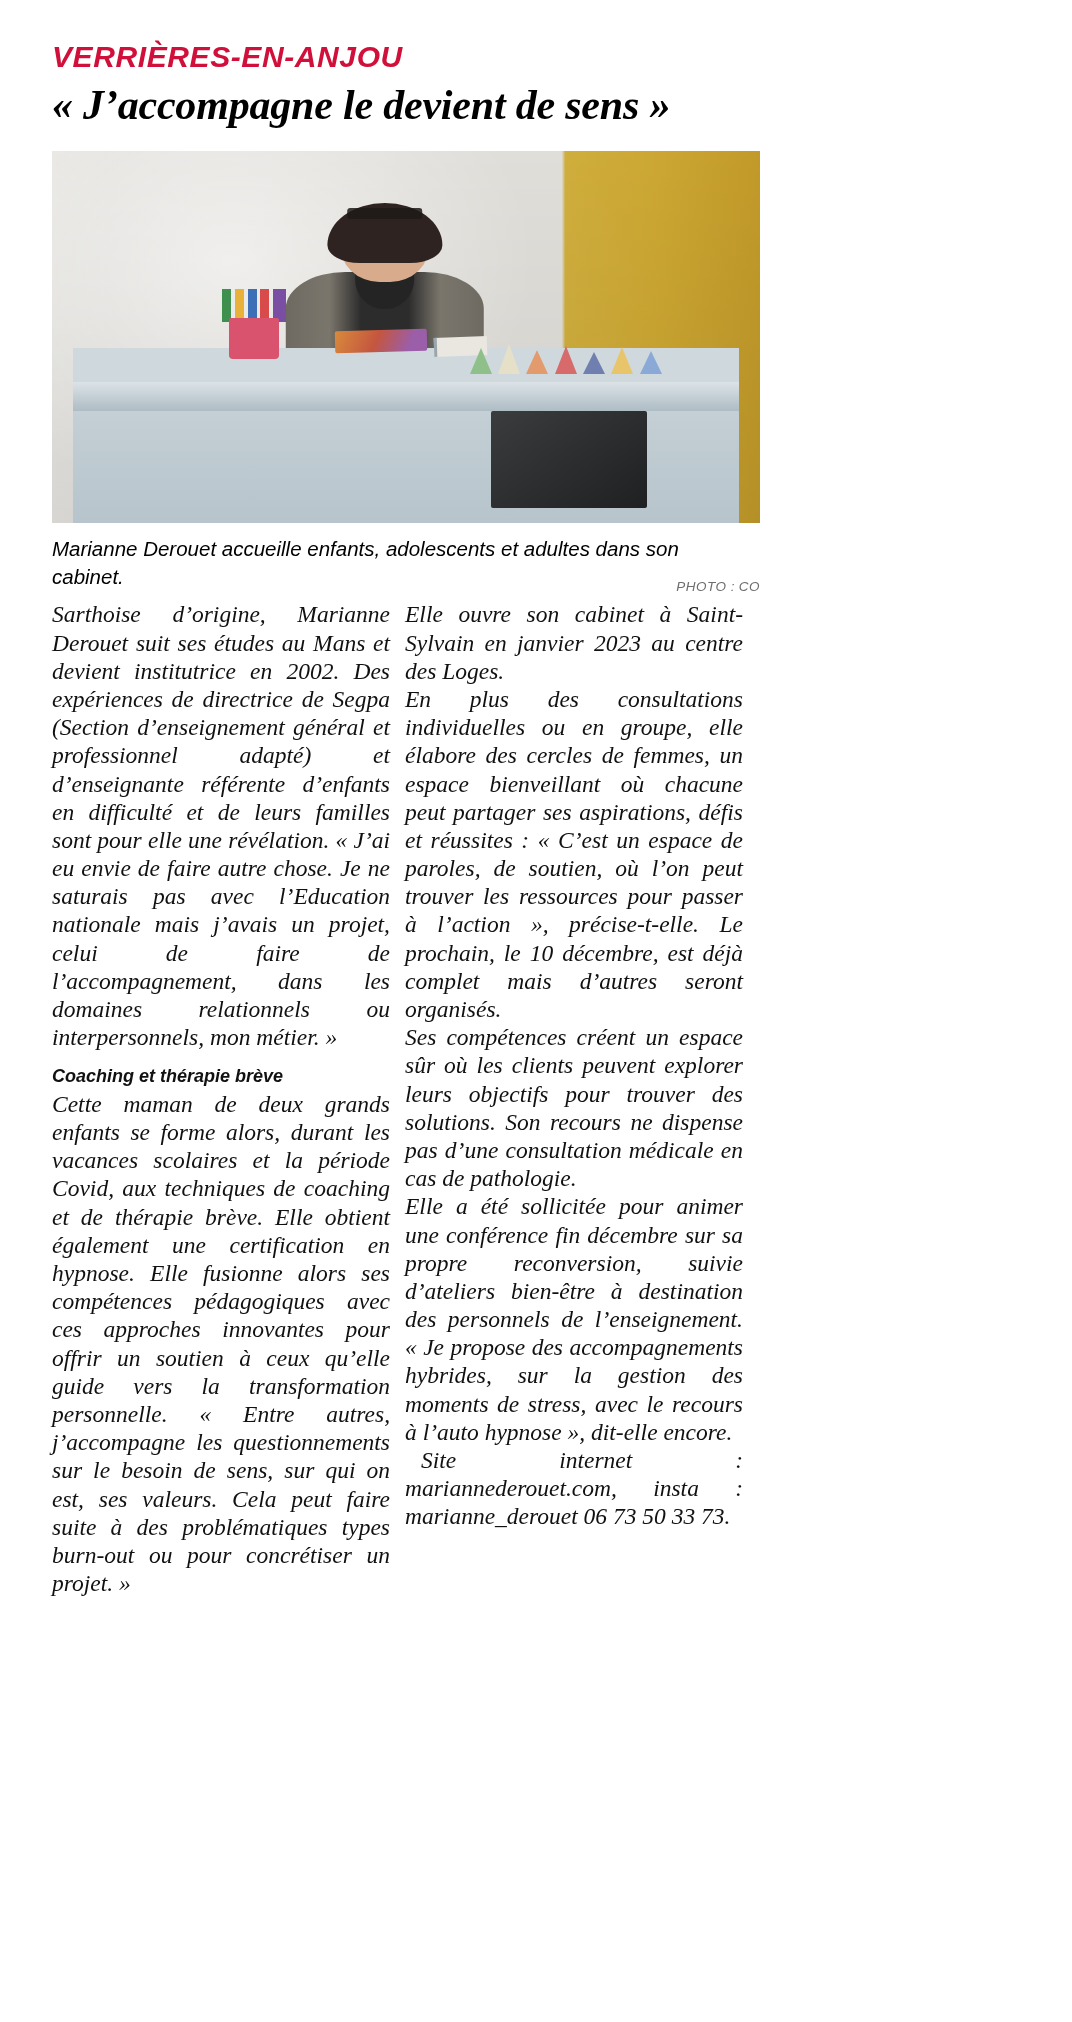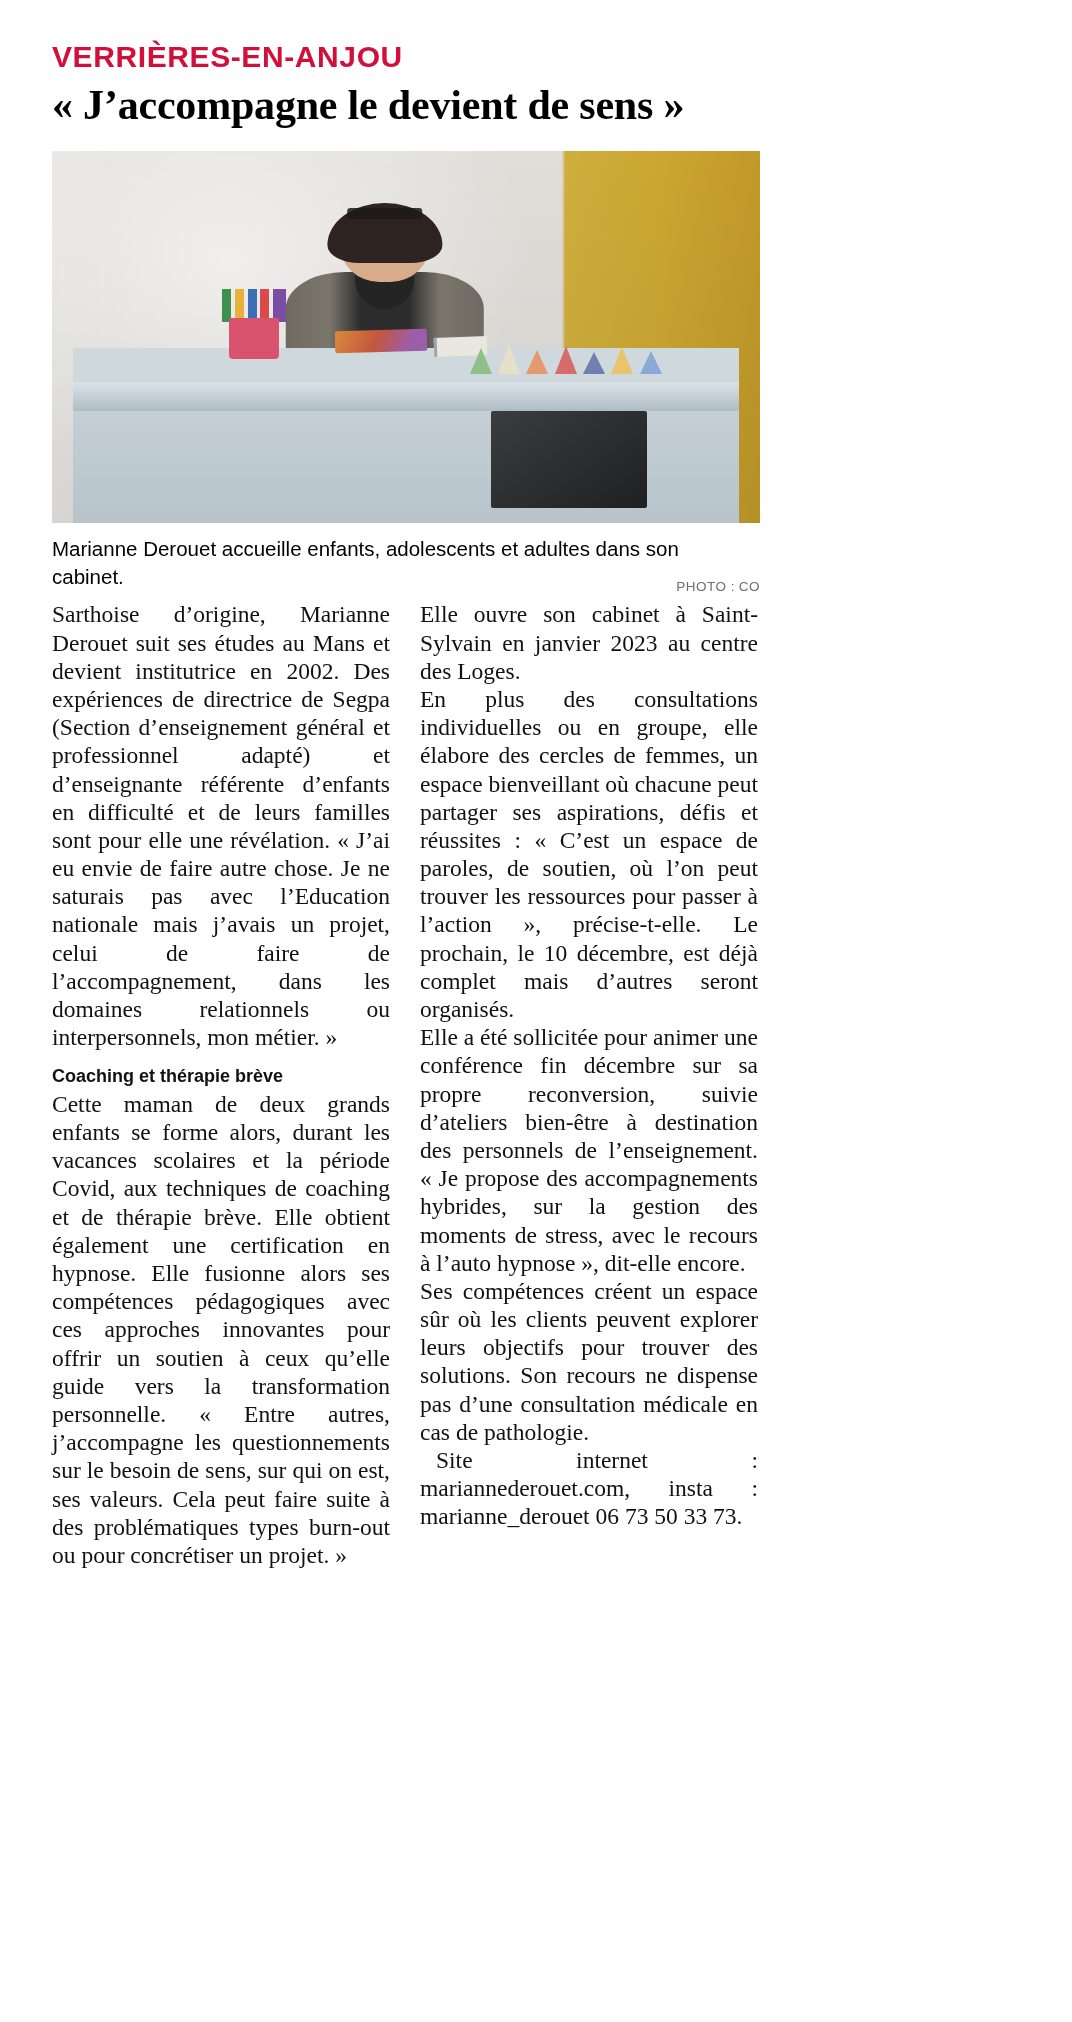--- a/index.html
+++ b/index.html
@@ -17,20 +17,21 @@
     overflow: hidden;
   }
 
   .page {
     position: absolute;
     left: 0; top: 0;
     width: 1072px;
     height: 2022px;
     box-sizing: border-box;
     padding: 42px 52px 0 52px;
+    font-style: italic;
   }
 
   
   .kicker {
     font-family: "Liberation Sans", "DejaVu Sans", sans-serif;
     font-weight: 700;
     font-size: 30px;
     letter-spacing: 0.6px;
     color: #d0103a;
     line-height: 1.0;
@@ -251,21 +252,21 @@
     letter-spacing: 0.5px;
     color: #6e6e6e;
     text-transform: uppercase;
     white-space: nowrap;
   }
   .credit .cap { font-size: 13.5px; }
 
   
   .columns {
     display: flex;
-    gap: 30px;
+    gap: 15px;
     margin-top: 4px;
     width: 714px;
   }
   .col {
     width: 338px;
     flex: 0 0 338px;
   }
   .col p {
     margin: 0;
     font-family: "Liberation Serif", "DejaVu Serif", serif;
@@ -349,21 +350,21 @@
       <p><span>Sarthoise d’origine, Marianne Derouet suit ses études au Mans et devient institutrice en 2002. Des expériences de directrice de Segpa (Section d’enseignement général et professionnel adapté) et d’enseignante référente d’enfants en difficulté et de leurs familles sont pour elle une révélation. </span><span class="it">« J’ai eu envie de faire autre chose. Je ne saturais pas avec l’Education nationale mais j’avais un projet, celui de faire de l’accompagnement, dans les domaines relationnels ou interpersonnels, mon métier. »</span></p>
 
       <div class="subhead">Coaching et thérapie brève</div>
 
       <p><span>Cette maman de deux grands enfants se forme alors, durant les vacances scolaires et la période Covid, aux techniques de coaching et de thérapie brève. Elle obtient également une certification en hypnose. Elle fusionne alors ses compétences pédagogiques avec ces approches innovantes pour offrir un soutien à ceux qu’elle guide vers la transformation personnelle. </span><span class="it">« Entre autres, j’accompagne les questionnements sur le besoin de sens, sur qui on est, ses valeurs. Cela peut faire suite à des problématiques types burn-out ou pour concrétiser un projet. »</span></p>
     </div>
 
     <div class="col">
       <p>Elle ouvre son cabinet à Saint-Sylvain en janvier 2023 au centre des Loges.</p>
       <p><span>En plus des consultations individuelles ou en groupe, elle élabore des cercles de femmes, un espace bienveillant où chacune peut partager ses aspirations, défis et réussites : </span><span class="it">« C’est un espace de paroles, de soutien, où l’on peut trouver les ressources pour passer à l’action »</span><span>, précise-t-elle. Le prochain, le 10 décembre, est déjà complet mais d’autres seront organisés.</span></p>
+      <p>Ses compétences créent un espace sûr où les clients peuvent explorer leurs objectifs pour trouver des solutions. Son recours ne dispense pas d’une consultation médicale en cas de pathologie.</p>
       <p><span>Elle a été sollicitée pour animer une conférence fin décembre sur sa propre reconversion, suivie d’ateliers bien-être à destination des personnels de l’enseignement. </span><span class="it">« Je propose des accompagnements hybrides, sur la gestion des moments de stress, avec le recours à l’auto hypnose »</span><span>, dit-elle encore.</span></p>
-      <p>Ses compétences créent un espace sûr où les clients peuvent explorer leurs objectifs pour trouver des solutions. Son recours ne dispense pas d’une consultation médicale en cas de pathologie.</p>
 
       <p class="contact">Site internet : mariannederouet.com, insta : marianne_derouet 06 73 50 33 73.</p>
     </div>
 
   </div>
 
 </div>
 
 </body></html>

